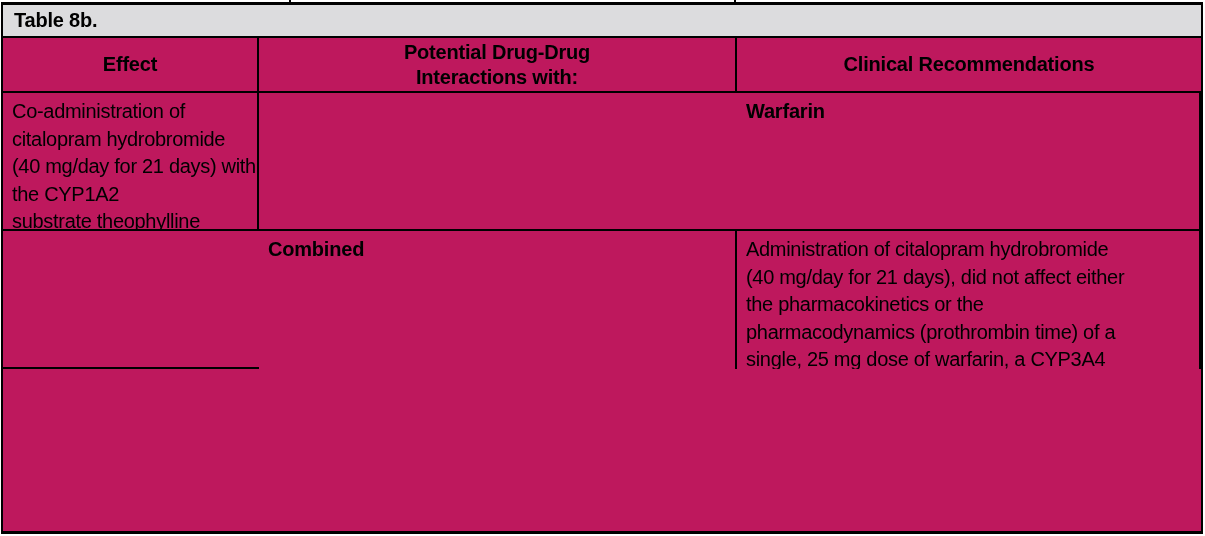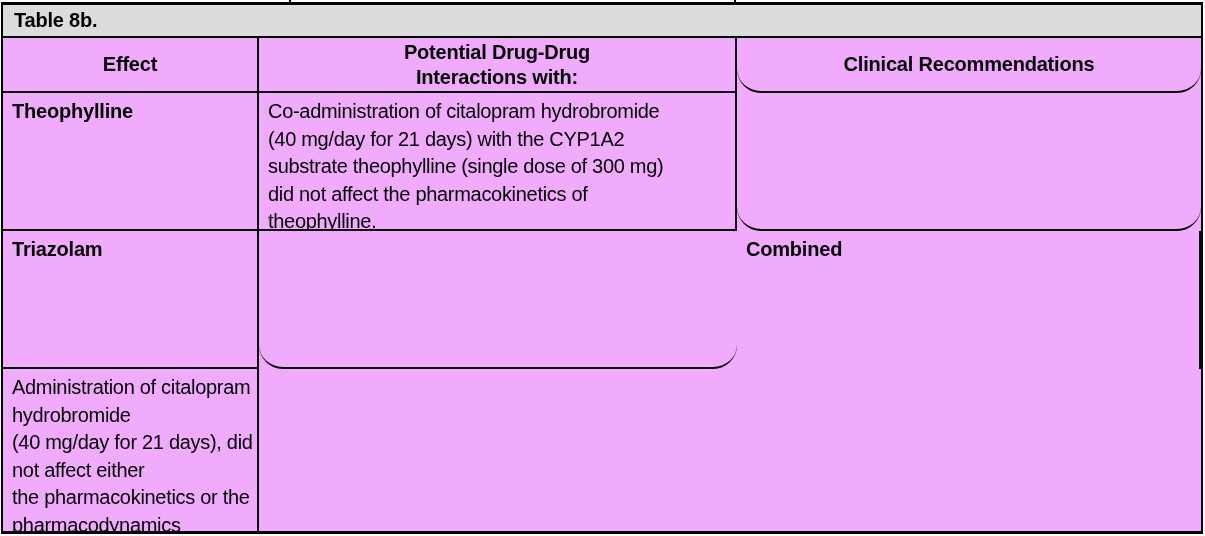--- a/index.html
+++ b/index.html
@@ -38,28 +38,28 @@
     left:1px;
     top:2px;
     width:1202px;
     height:532px;
     border:2px solid var(--border);
     border-top-width:3px;
     border-bottom-width:3px;
     display:grid;
     grid-template-columns:256px 478px 1fr;
     grid-template-rows:33px 55px 138px 138px 1fr;
-    background:#f0abfc;
+    background:#be185d;
   }
   .cell{
     border-right:2px solid var(--border);
     border-bottom:2px solid var(--border);
     overflow:hidden;
   }
-  .cell.last-col{border-right:none;border-radius:24px;}
+  .cell.last-col{border-right:none;}
   .cell.last-row{border-bottom:none;}
 
   .caption{
     grid-column:1 / -1;
     background:var(--caption-bg);
     font-weight:bold;
     font-size:20px;
     line-height:30px;
     padding-left:11px;
     letter-spacing:-0.2px;
@@ -107,29 +107,28 @@
 
   <div class="dd-table">
 
     <div class="cell caption">Table 8b.</div>
 
     <div class="cell th">Effect</div>
     <div class="cell th">Potential Drug-Drug
 Interactions with:</div>
     <div class="cell th last-col">Clinical Recommendations</div>
 
-    <div class="cell drug">Theophylline</div>
     <div class="cell effect">Co-administration of citalopram hydrobromide
 (40 mg/day for 21 days) with the CYP1A2
 substrate theophylline (single dose of 300 mg)
 did not affect the pharmacokinetics of
 theophylline.</div>
     <div class="cell clin last-col"></div>
 
-    <div class="cell drug">Triazolam</div>
+    <div class="cell drug">Warfarin</div>
     <div class="cell clin last-col"></div>
 
     <div class="cell drug last-row">Combined</div>
     <div class="cell effect last-row">Administration of citalopram hydrobromide
 (40 mg/day for 21 days), did not affect either
 the pharmacokinetics or the
 pharmacodynamics (prothrombin time) of a
 single, 25 mg dose of warfarin, a CYP3A4
 and CYP2C9 substrate.</div>
     <div class="cell clin last-col last-row"></div>

